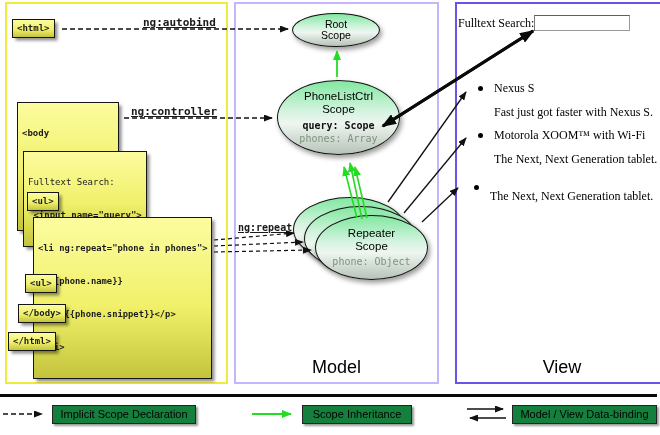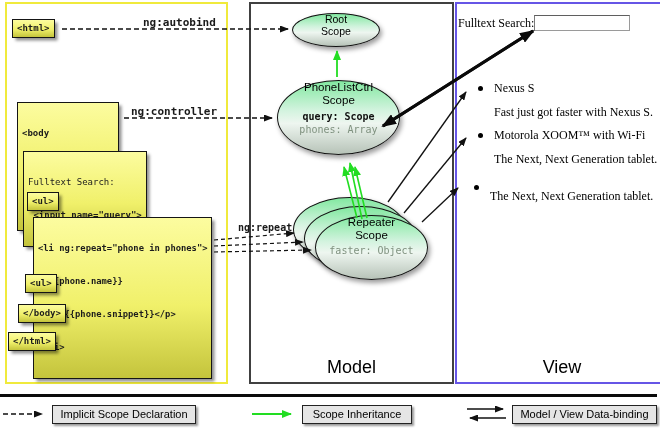--- a/index.html
+++ b/index.html
@@ -10,50 +10,50 @@
              font:18px "Liberation Sans",sans-serif;color:#000;}
   .codebox{position:absolute;z-index:20;
            background:linear-gradient(180deg,#fcfc9f 0%,#f0f06a 55%,#c4c43c 100%);
            border:1.5px solid #151515;box-shadow:2.5px 2.5px 3px rgba(0,0,0,.45);
            font:bold 9px/11px "DejaVu Sans Mono",monospace;color:#1c1c1c;
            padding:3px 4px;white-space:pre;}
   .codebox .rg{font-weight:normal;}
   .ellipse{position:absolute;border:1.6px solid #111;border-radius:50%;
            background:linear-gradient(180deg,#82e8a0 0%,#d2f3de 40%,#eef6f0 58%,#b7c3b8 100%);
            box-shadow:2px 3px 5px rgba(0,0,0,.40);
-           display:flex;flex-direction:column;align-items:center;
+           display:flex;flex-direction:column;align-items:center;justify-content:center;
            text-align:center;box-sizing:border-box;}
   .ellipse-title{font:11.5px/12.5px "Liberation Sans",sans-serif;color:#000;white-space:pre-line;}
   .prop{font:bold 10px/12px "DejaVu Sans Mono",monospace;color:#101010;margin-top:1px;}
   .prop.gray{font-weight:normal;color:#7f917f;}
-  .nglabel{position:absolute;z-index:30;font:bold 11px "DejaVu Sans Mono",monospace;color:#1a1a1a;}
+  .nglabel{position:absolute;z-index:30;font:bold 11px "DejaVu Sans Mono",monospace;color:#1a1a1a;text-decoration:underline;}
   .viewtext{position:absolute;font:12px "Liberation Serif",serif;color:#000;z-index:20;}
   .product{position:absolute;left:486px;width:170px;z-index:20;font:12px "Liberation Serif",serif;margin-left:8px;}
   .product .bullet{position:absolute;left:-16px;top:5px;width:5px;height:5px;background:#000;
                    border-radius:50%;}
   .product .desc{margin-top:9px;}
   #search-input{position:absolute;left:534px;top:15px;width:90px;height:14px;z-index:20;
                 border:1px solid #9a9a9a;border-top-color:#5f5f5f;border-left-color:#7a7a7a;
                 background:#fff;font:10px "Liberation Sans",sans-serif;padding:0 2px;}
   svg.overlay{position:absolute;left:0;top:0;z-index:50;pointer-events:none;}
   .divider{position:absolute;left:0;top:394px;width:657px;height:3px;background:#0a0a0a;z-index:5;}
-  .legendbox{position:absolute;top:405px;height:15px;z-index:20;background:#e5e5e5;
+  .legendbox{position:absolute;top:405px;height:15px;z-index:20;background:#15803d;
              border:1.2px solid #222;box-shadow:1.5px 1.5px 2px rgba(0,0,0,.40);
              font:11px/15px "Liberation Sans",sans-serif;color:#000;text-align:center;padding:1px 6px;
              white-space:nowrap;box-sizing:content-box;}
 </style>
 </head>
 <body>
 
 <div id="stage">
 
   <div class="col" style="left:5px;width:219px;border:2px solid #f0ea3c;">
     <div class="col-title">Template</div>
   </div>
-  <div class="col" style="left:234px;width:201px;border:2px solid #404040;margin-left:15px;">
+  <div class="col" style="left:234px;width:201px;border:2px solid #c4b5fd;">
     <div class="col-title">Model</div>
   </div>
   <div class="col" style="left:455px;width:210px;border:2px solid #6655e6;">
     <div class="col-title">View</div>
   </div>
 
   <div class="codebox" style="left:12px;top:19px;">&lt;html&gt;</div>
 
   <div class="codebox" style="left:17px;top:102px;">
     <div>&lt;body</div>
@@ -95,21 +95,21 @@
 Scope</div>
     <div class="prop" style="margin-top:5px;">query: Scope</div>
     <div class="prop gray">phones: Array</div>
   </div>
 
   <div class="ellipse" style="left:293px;top:197px;width:113px;height:65px;z-index:6;"></div>
   <div class="ellipse" style="left:304px;top:206px;width:113px;height:65px;z-index:7;"></div>
   <div class="ellipse" style="left:315px;top:215px;width:113px;height:65px;z-index:8;">
     <div class="ellipse-title">Repeater
 Scope</div>
-    <div class="prop gray" style="margin-top:4px;">faster: Object</div>
+    <div class="prop gray" style="margin-top:4px;">phone: Object</div>
   </div>
 
   <div class="viewtext" style="left:458px;top:16px;">Fulltext Search:</div>
   <input id="search-input" type="text" value="" style="">
 
   <div class="product" style="top:81px;">
     <span class="bullet"></span>
     <div>Nexus S</div>
     <div class="desc">Fast just got faster with Nexus S.</div>
   </div>

